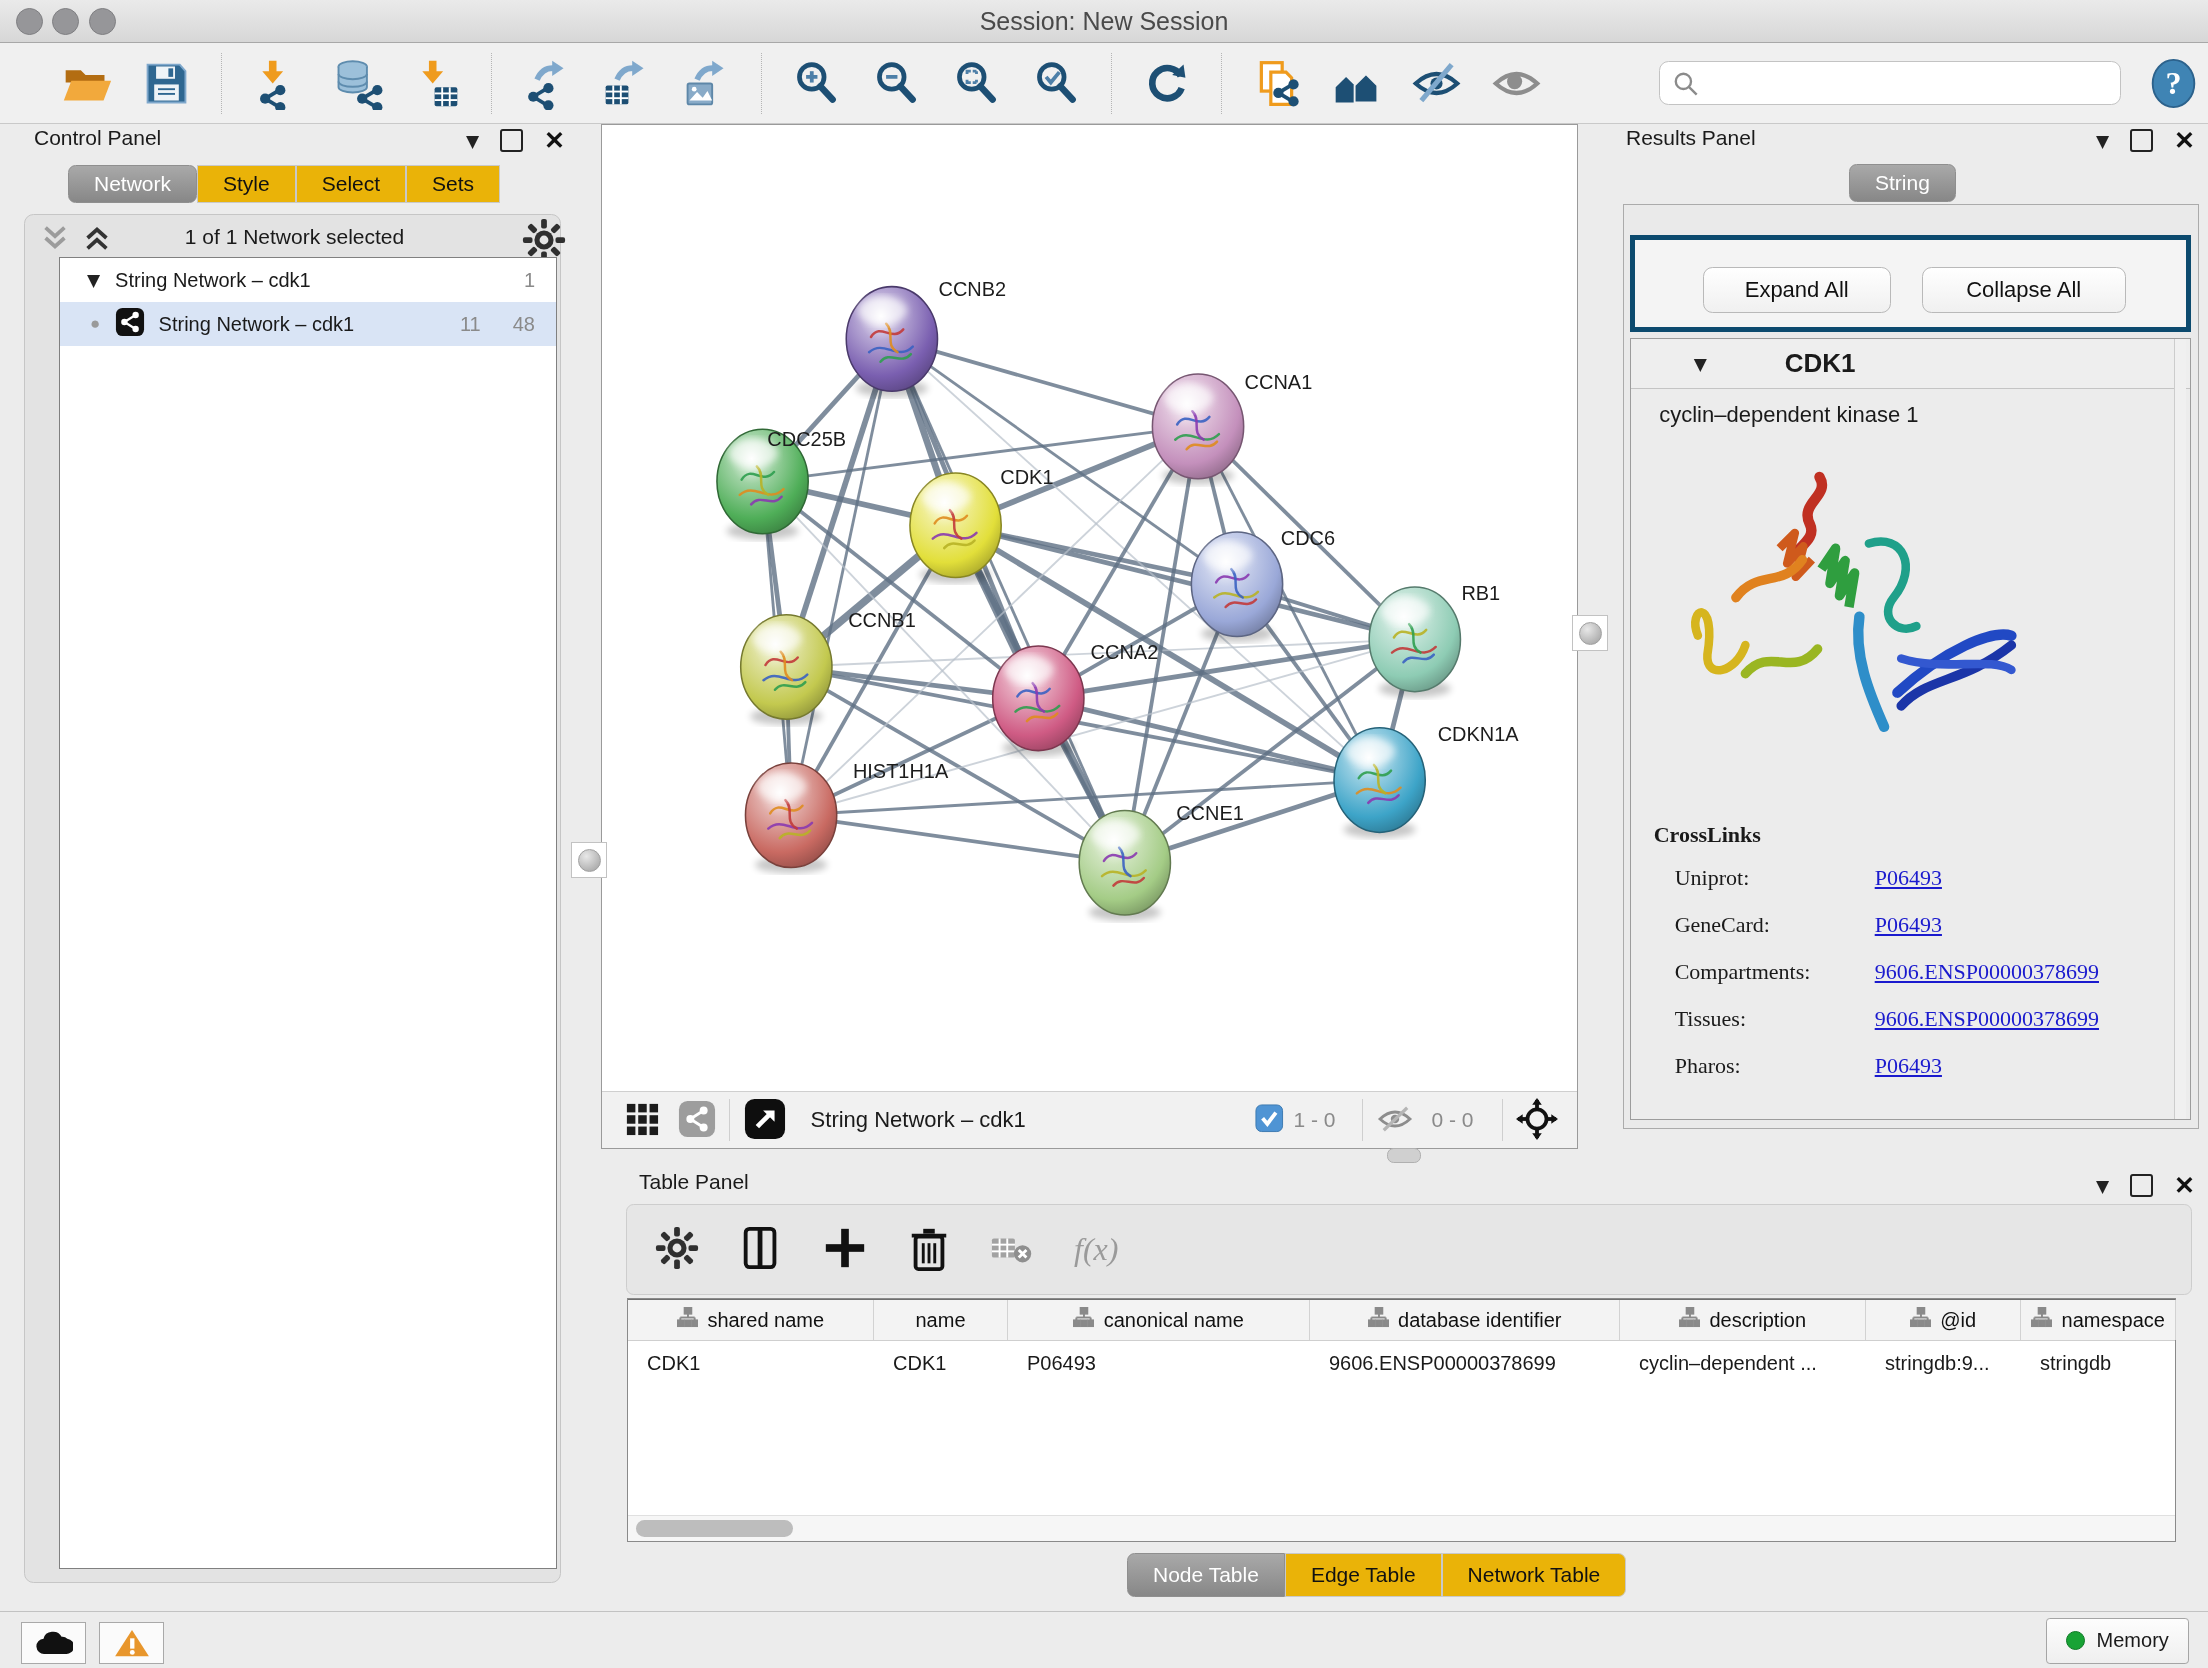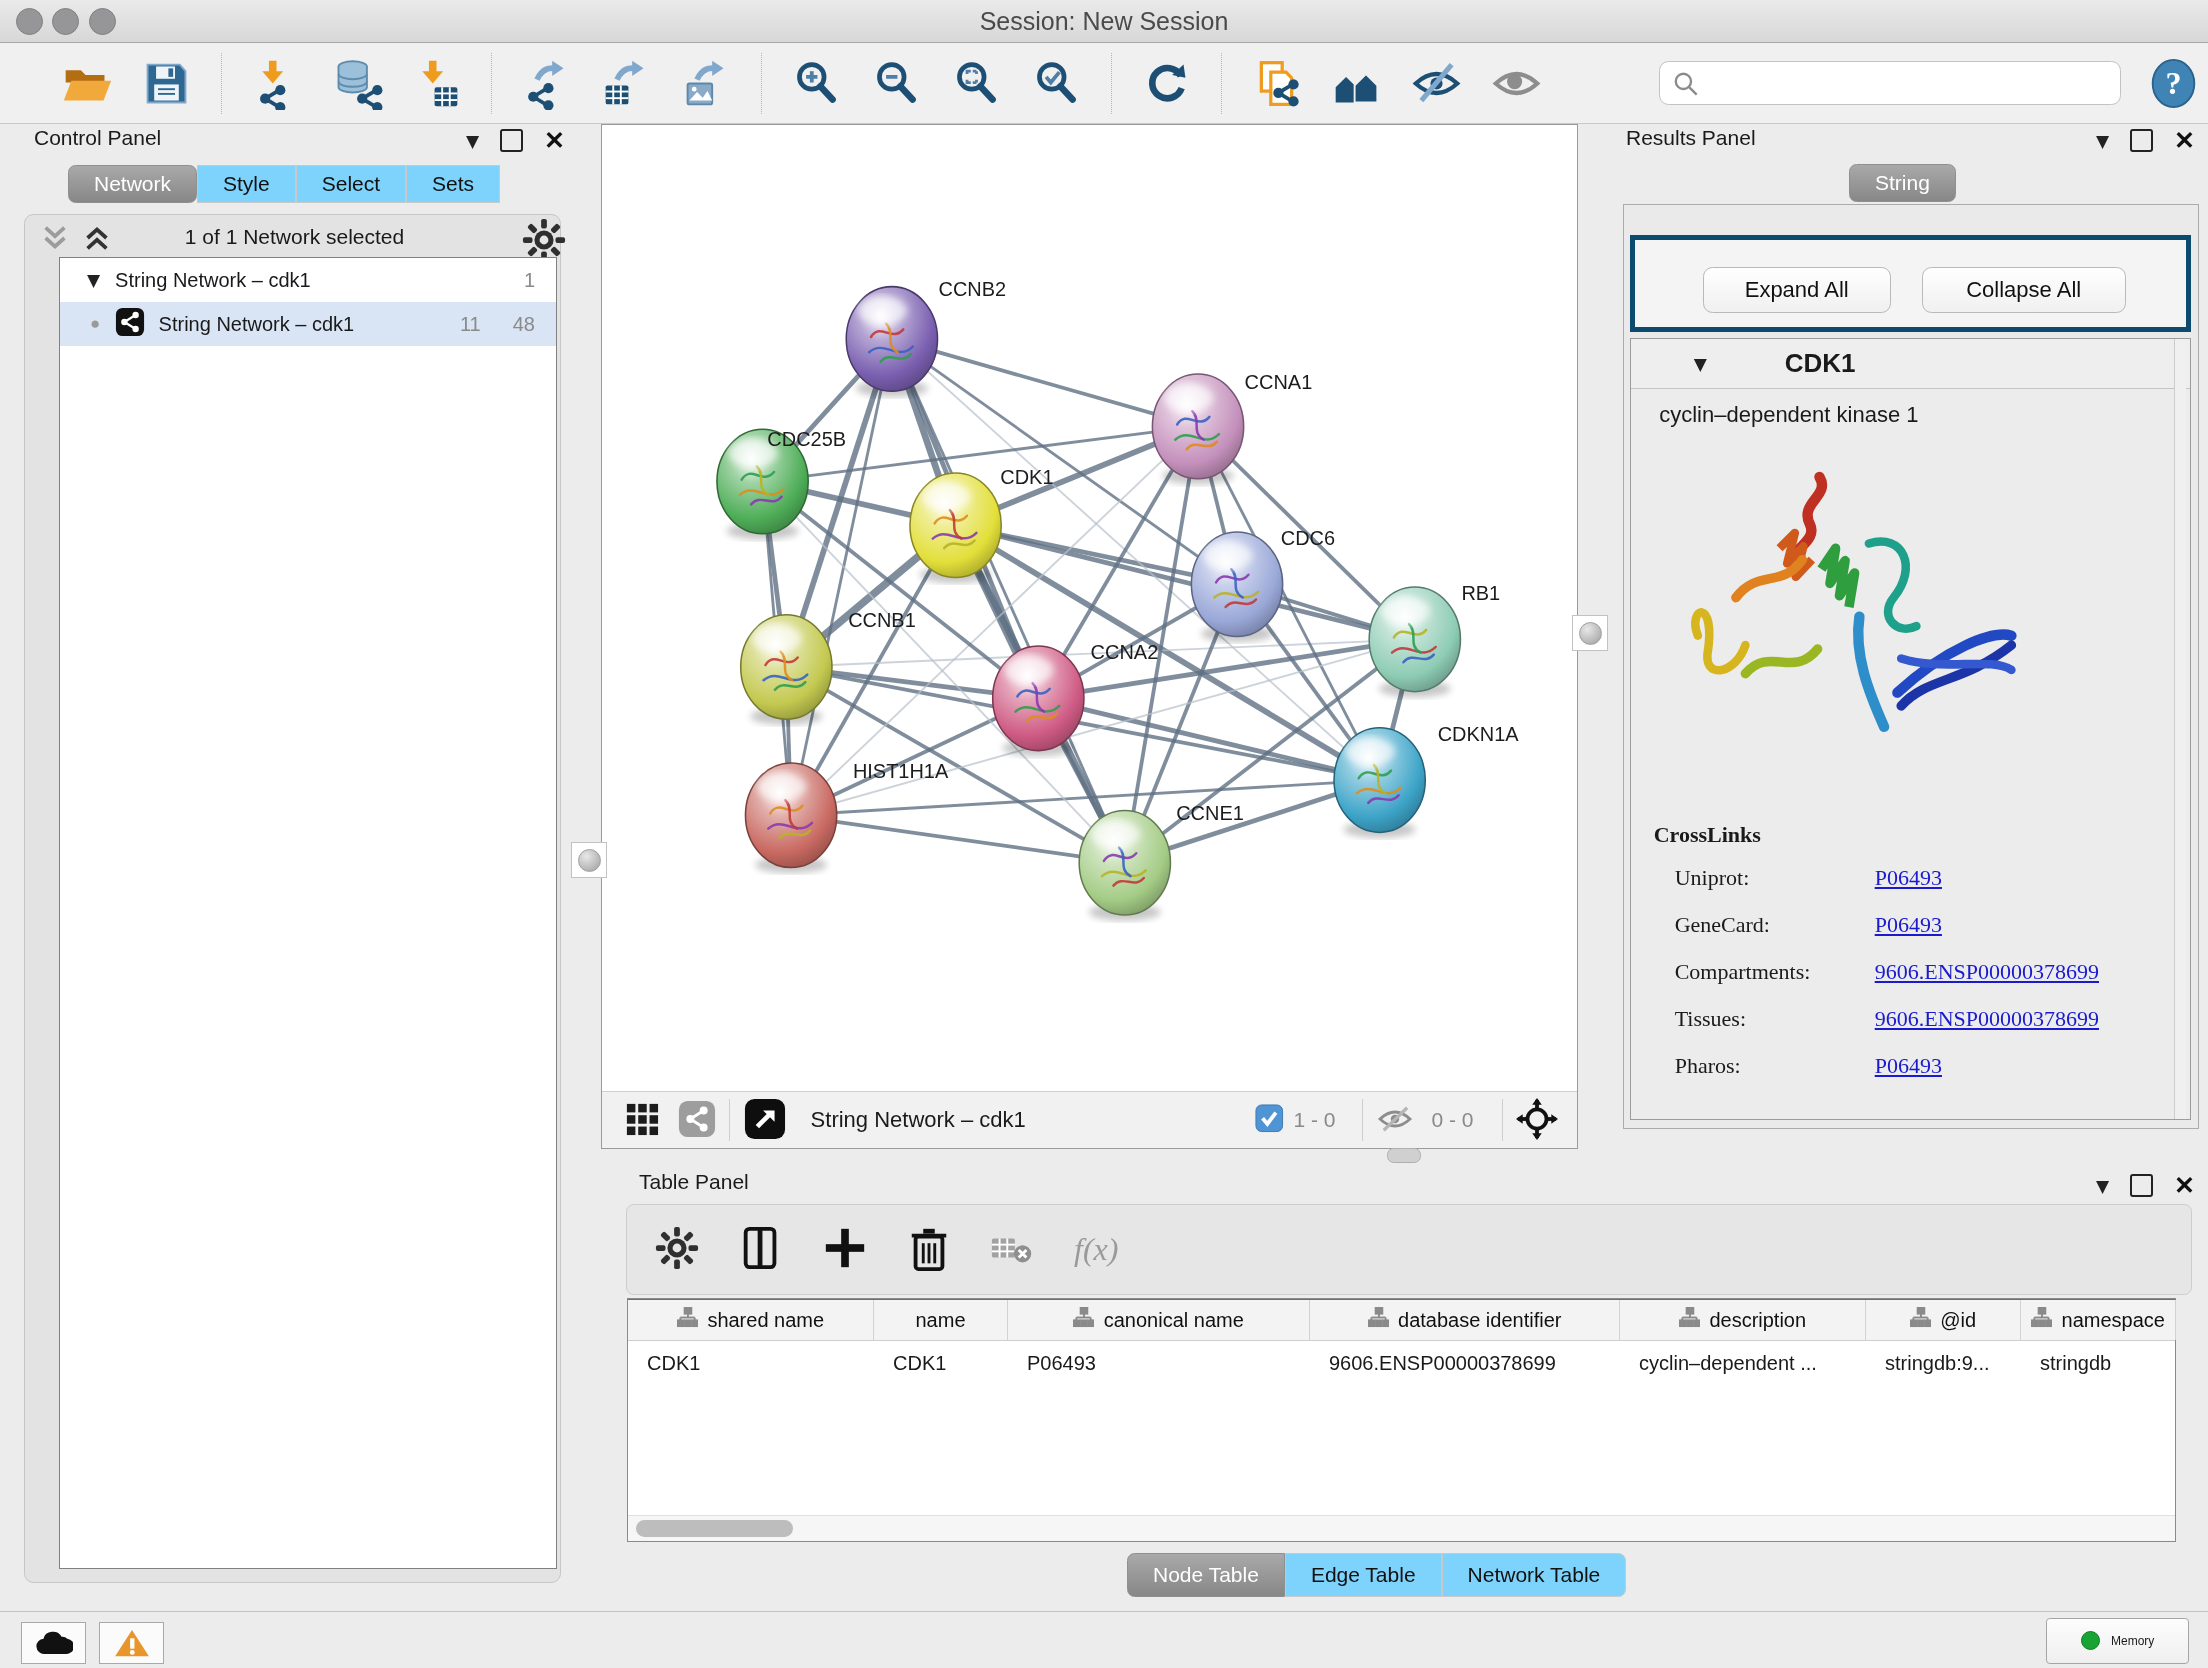--- a/index.html
+++ b/index.html
@@ -24,21 +24,21 @@
   #search-wrap{margin-left:88px;position:relative;}
   #search-input{width:462px;height:44px;border:1.9px solid #c3c3c3;border-radius:9.5px;
     background:#fff;font-size:21px;padding:0 13.3px 0 49px;outline:none;box-sizing:border-box;}
   #search-glyph{position:absolute;left:13.3px;top:8.6px;}
   
   .panel-title{font-size:21px;color:#1a1a1a;}
   .panel-ctrl{display:flex;gap:21px;align-items:center;}
   .tri{font-family:"DejaVu Sans",sans-serif;font-size:17px;color:#222;}
   .float-box{width:19px;height:19px;border:2.9px solid #222;border-radius:2.9px;}
   .close-x{font-size:25px;font-weight:bold;color:#111;line-height:19px;}
-  .tab{height:36px;line-height:36px;padding:0 25px;font-size:21px;background:#7dd3fc;
+  .tab{height:36px;line-height:36px;padding:0 25px;font-size:21px;background:#eab308;
     border:1px solid #c9c9c9;color:#111;text-align:center;}
   .tab.sel{background:linear-gradient(#a9a9a9,#878787);color:#fff;border-color:#8f8f8f;}
   
   #cp-card{left:24px;top:214px;width:535px;height:1367px;background:#e3e3e3;
     border:1px solid #c6c6c6;border-radius:9.5px;}
   #cp-list{left:59px;top:257px;width:496px;height:1310px;background:#fff;border:1.9px solid #808080;}
   .cp-row{height:44px;display:flex;align-items:center;font-size:20px;}
   .cp-row .cnt{color:#8a8a8a;}
   .row-sel{background:#d9e4f5;}
   
@@ -73,21 +73,21 @@
   #tp-thumb{position:absolute;left:7.6px;top:3.8px;width:157px;height:17px;border-radius:8.6px;background:#bdbdbd;}
   #tp-tabs{left:1127px;top:1553px;display:flex;}
   #tp-tabs .tab{height:42px;line-height:42px;border-radius:0;}
   #tp-tabs .tab:first-child{border-radius:7.6px 0 0 7.6px;}
   #tp-tabs .tab:last-child{border-radius:0 7.6px 7.6px 0;}
   
   #statusbar{left:0;top:1611px;width:2208px;height:57px;background:#ececec;border-top:1px solid #c2c2c2;}
   .sb-btn{position:absolute;top:9.5px;width:63px;height:40px;background:#fbfbfb;border:1.9px solid #a9a9a9;
     display:flex;align-items:center;justify-content:center;}
   #memory-btn{position:absolute;right:19px;top:5.7px;width:141px;height:44px;background:linear-gradient(#fdfdfd,#efefef);
-    border:1.9px solid #a5a5a5;border-radius:3.8px;display:flex;align-items:center;justify-content:center;gap:11.4px;font-size:12px;}
+    border:1.9px solid #a5a5a5;border-radius:3.8px;display:flex;align-items:center;justify-content:center;gap:11.4px;font-size:20px;}
   #memory-dot{width:17px;height:17px;border-radius:50%;background:#18a335;border:1px solid #0e7a25;}
   .serif-it{font-family:"Liberation Serif",serif;font-style:italic;color:#9a9a9a;font-size:32px;}
 </style>
 </head>
 <body>
 
 <div class="abs" id="titlebar">
   <div class="traffic" style="left:16px"></div>
   <div class="traffic" style="left:52px"></div>
   <div class="traffic" style="left:89px"></div>

